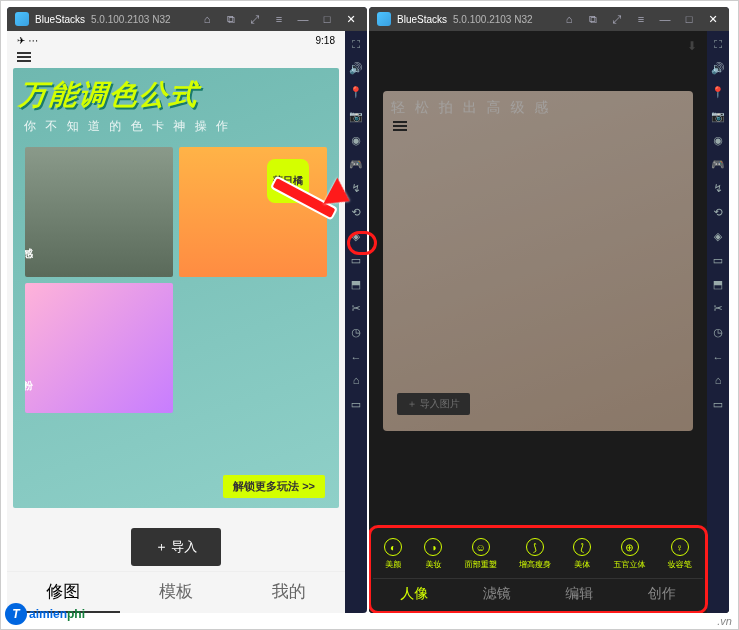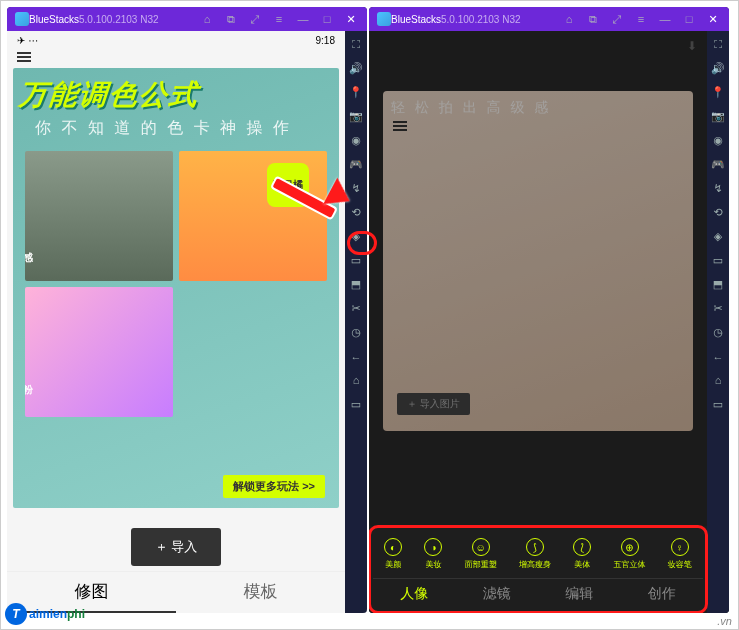--- a/index.html
+++ b/index.html
@@ -1,34 +1,34 @@
 <!DOCTYPE html>
 <html><head>
   <meta charset="utf-8">
   <style>
     * { margin:0; padding:0; box-sizing:border-box; }
     body { font-family: Arial, "Microsoft YaHei", sans-serif; background:#fff; width:739px; height:630px; position:relative; border:1px solid #ccc; }
     .panes { display:flex; gap:2px; padding:6px; }
     .window { width:360px; height:606px; background:#1a1f3a; border-radius:4px; display:flex; flex-direction:column; position:relative; overflow:hidden; }
-    .titlebar { display:flex; align-items:center; padding:4px 8px; background:#6d28d9; color:#fff; font-size:10px; }
+    .titlebar { display:flex; align-items:center; gap:6px; padding:4px 8px; background:#404040; color:#fff; font-size:10px; }
     .tb-logo { width:14px; height:14px; background:linear-gradient(135deg,#4cc3ff,#3aa0e0); border-radius:3px; }
     .tb-spacer { flex:1; }
     .tb-ico { width:16px; height:16px; display:flex; align-items:center; justify-content:center; color:#aab; cursor:pointer; font-size:11px; }
     .close-btn { color:#fff; }
     .app-area { flex:1; display:flex; background:#f5f5f5; }
     .app-area.dark { background:#2a2a2a; }
     .app-main { flex:1; display:flex; flex-direction:column; position:relative; }
     .sidebar { width:22px; background:#1a1f3a; display:flex; flex-direction:column; align-items:center; padding-top:6px; gap:10px; }
     .sb-ico { width:14px; height:14px; color:#9aa; font-size:11px; display:flex; align-items:center; justify-content:center; cursor:pointer; }
     .status { display:flex; justify-content:space-between; align-items:center; padding:4px 10px; font-size:10px; background:#f5f5f5; }
     .hamb { display:flex; flex-direction:column; gap:2px; }
     .hamb span { width:14px; height:2px; background:#333; display:block; }
     .promo { margin:4px 6px; position:relative; background:linear-gradient(160deg,#6fb8b0,#8fd0c8); border-radius:2px; padding:8px 6px 0; height:440px; overflow:hidden; }
     .promo-title { font-weight:bold; color:#d4ff00; font-size:28px; text-shadow:2px 2px 0 #1a7a6a; transform:skewX(-5deg); letter-spacing:2px; font-style:italic; }
-    .promo-sub { color:#fff; font-size:16px; letter-spacing:3px; margin:4px 16px 8px; opacity:.85; }
+    .promo-sub { color:#fff; font-size:12px; letter-spacing:3px; margin:4px 5px 8px; opacity:.85; }
     .grid2 { display:grid; grid-template-columns:1fr 1fr; gap:6px; padding:4px 6px; }
     .cell { height:130px; border-radius:2px; position:relative; overflow:hidden; }
     .cell1 { background:linear-gradient(180deg,#8a9a8a,#5a6a5a); }
     .cell2 { background:linear-gradient(180deg,#ffb347,#ff8c42); }
     .cell3 { background:linear-gradient(135deg,#ffb3d9,#c77dff); }
     .cell4 { background:linear-gradient(180deg,#f0f0f0,#e8d5c5); }
     .cell-label { position:absolute; font-size:10px; font-weight:bold; color:#fff; }
     .lbl1 { left:-22px; top:100px; }
     .lbl2 { right:18px; top:12px; background:#d4ff00; color:#333; padding:15px 6px; border-radius:8px; }
     .lbl3 { left:-22px; bottom:20px; }
@@ -109,20 +109,21 @@
             <div class="cell cell3">
                 <span class="cell-label lbl3">樱花粉</span>
               </div>
           </div>
           <div class="unlock">解锁更多玩法 &gt;&gt;</div>
         </div>
         <button class="import-btn">＋  导入</button>
         <div class="tabs">
           <div class="tab active">修图</div>
           <div class="tab">模板</div>
+          <div class="tab">我的</div>
         </div>
       </div>
       <div class="sidebar" id="sb-left">
           <div class="sb-ico">⛶</div>
           <div class="sb-ico">🔊</div>
           <div class="sb-ico">📍</div>
           <div class="sb-ico">📷</div>
           <div class="sb-ico">◉</div>
           <div class="sb-ico">🎮</div>
           <div class="sb-ico">↯</div>

